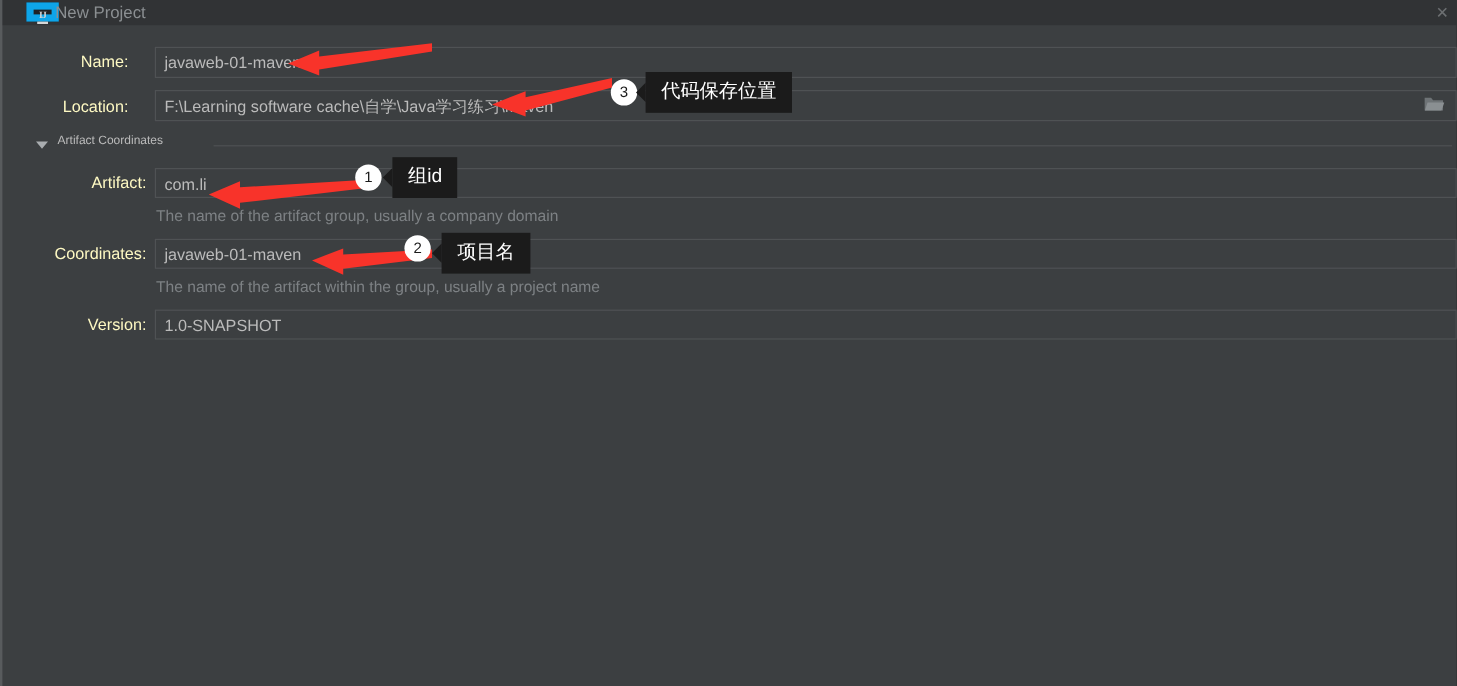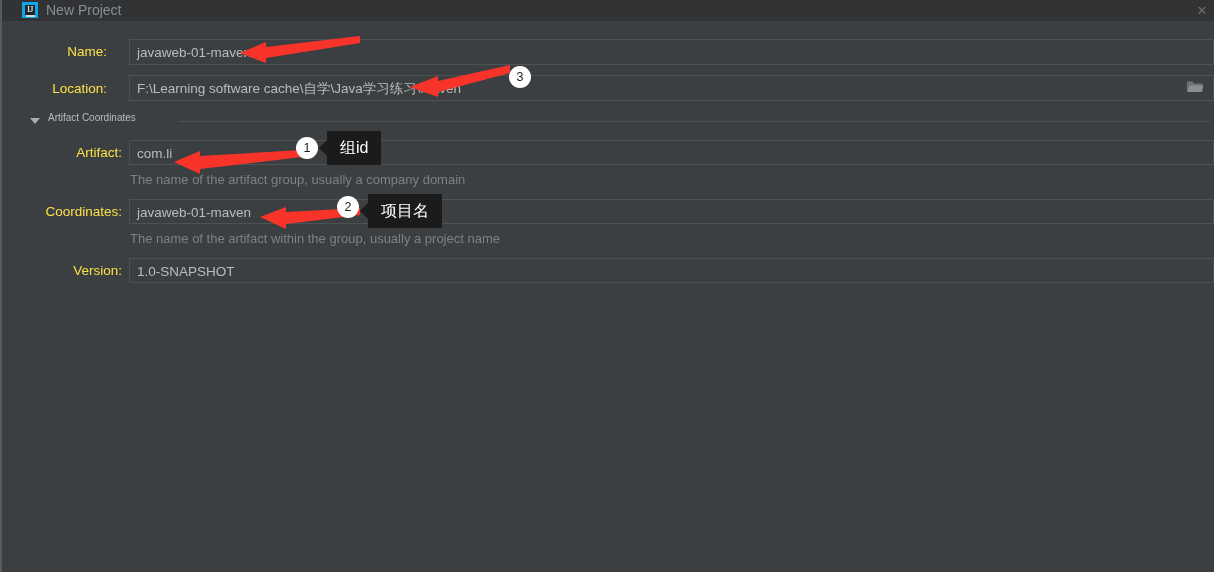--- a/index.html
+++ b/index.html
@@ -21,23 +21,23 @@
   #titlebar {
     position: absolute;
     left: 0; top: 0;
     width: 1214px;
     height: 21px;
     background: #313335;
   }
   #ij-logo {
     position: absolute;
     left: 20px; top: 2px;
-    width: 16px; height: 16px;
+    width: 27px; height: 16px;
     background: #1f2326;
-    border: 3px solid #0ea5e9;
+    border: 6px solid #0ea5e9;
     box-sizing: border-box;
   }
   #ij-logo .ij-text {
     display: block;
     color: #d6d6d6;
     font-size: 8px;
     font-weight: bold;
     line-height: 10px;
     text-align: center;
     letter-spacing: -0.5px;
@@ -65,21 +65,21 @@
     width: 20px; height: 17px;
     color: #6c6f71;
     font-size: 13px;
     line-height: 17px;
     text-align: center;
     cursor: default;
   }
   
   .row-label {
     position: absolute;
-    color: #fde047;
+    color: #fef9c3;
     font-size: 13.5px;
     white-space: nowrap;
     text-align: right;
   }
   .field {
     position: absolute;
     background: #3c3f41;
     border: 1px solid #4f5254;
     box-sizing: border-box;
     color: #bbbbbb;
@@ -238,14 +238,15 @@
     </svg>
   </div>
 
   <div class="badge" style="left:294px; top:137px;">1</div>
   <div class="callout" style="left:325px; top:131px;">组id</div>
 
   <div class="badge" style="left:335px; top:196px;">2</div>
   <div class="callout" style="left:366px; top:194px;">项目名</div>
 
   <div class="badge" style="left:507px; top:66px;">3</div>
+  <div class="callout" style="left:536px; top:60px;">代码保存位置</div>
 
 </div>
 
 </body></html>

